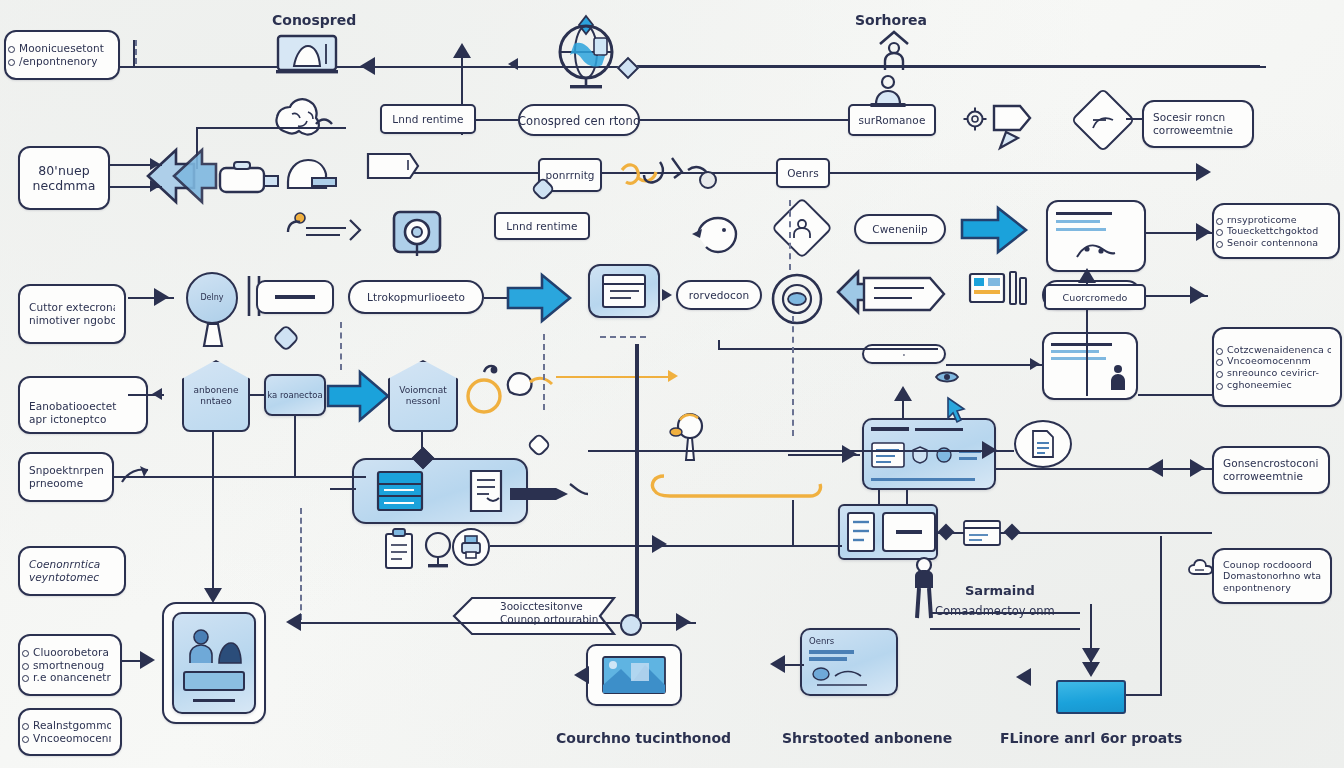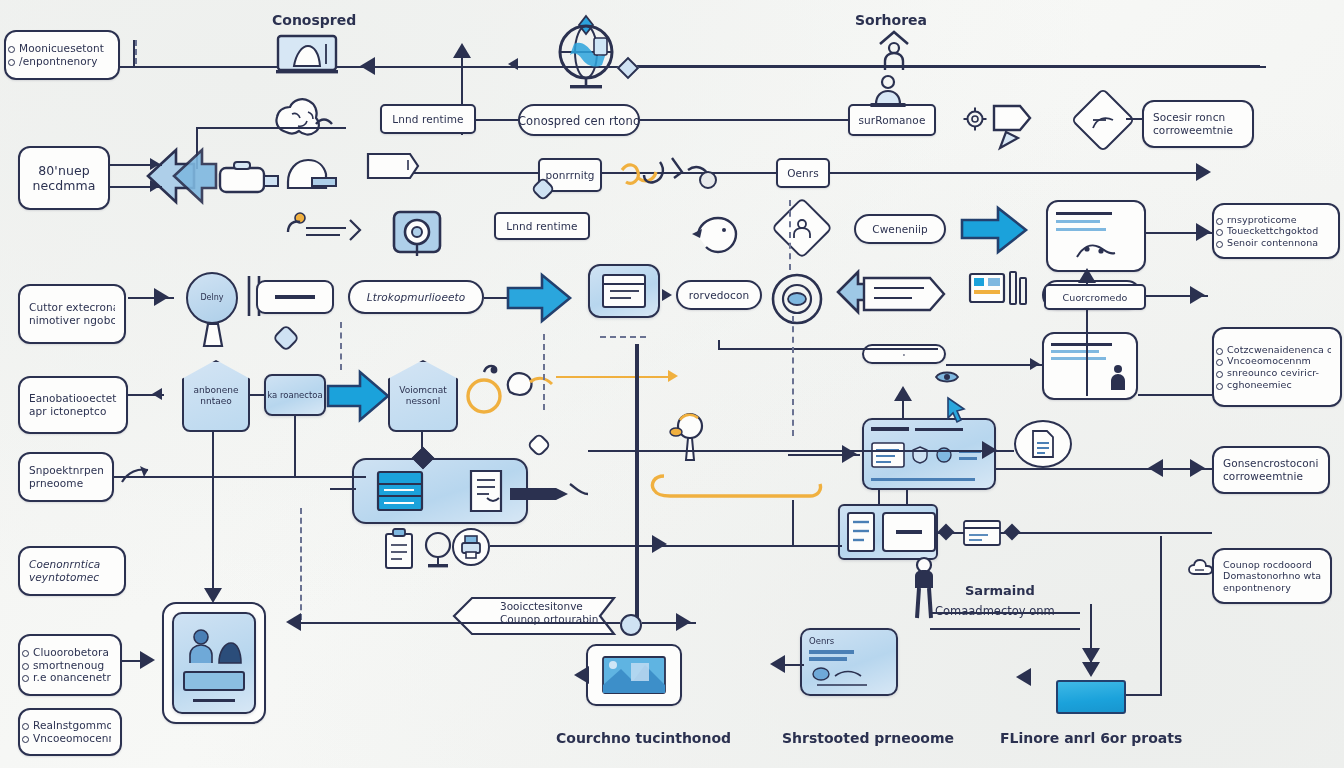--- a/index.html
+++ b/index.html
@@ -140,21 +140,21 @@
   <div class="node blurry t12" style="left:18px;top:146px;width:92px;height:64px;align-items:center;text-align:center;">
     <span class="ln">80'nuep</span>
     <span class="ln">necdmma</span>
   </div>
 
   <div class="node blurry t10" style="left:18px;top:284px;width:108px;height:60px;">
     <span class="ln">Cuttor extecronator</span>
     <span class="ln">nimotiver ngobce</span>
   </div>
 
-  <div class="node blurry t10" style="left:18px;top:376px;width:110px;height:58px;">
+  <div class="node blurry t10" style="left:18px;top:376px;width:130px;height:58px;justify-content:flex-end;">
     <span class="ln">Eanobatiooectet</span>
     <span class="ln">apr ictoneptco</span>
   </div>
 
   <div class="node blurry t10" style="left:18px;top:452px;width:96px;height:50px;">
     <span class="ln">Snpoektnrpem</span>
     <span class="ln">prneoome</span>
   </div>
 
   <div class="node blurry t10" style="left:18px;top:546px;width:108px;height:50px;font-style:italic;">
@@ -418,21 +418,21 @@
   </div>
   <div style="position:absolute;left:244px;top:274px;">
     <svg width="20" height="44" viewBox="0 0 20 44">
       <line x1="5" y1="2" x2="5" y2="42" stroke="#2b3150" stroke-width="2.6"></line>
       <line x1="15" y1="2" x2="15" y2="42" stroke="#2b3150" stroke-width="2.6"></line>
     </svg>
   </div>
   <div class="node" style="left:256px;top:280px;width:78px;height:34px;align-items:center;border-radius:9px;">
     <div style="height:3.4px;background:#2b3150;width:72%;margin:0 auto;"></div>
   </div>
-  <div class="node blurry pill t10" style="left:348px;top:280px;width:136px;height:34px;align-items:center;text-align:left;font-style:italic;">
+  <div class="node blurry pill t10" style="left:348px;top:280px;width:136px;height:34px;align-items:center;text-align:left;">
     <span class="ln">Ltrokopmurlioeeto</span>
   </div>
   <div class="line hl" style="left:128px;top:297px;width:46px;"></div>
   <div class="ar ar-r" style="left:154px;top:288px;"></div>
   <div class="line hl" style="left:484px;top:297px;width:30px;"></div>
 
   <div class="chev" style="position:absolute;left:506px;top:272px;">
     <svg width="66" height="52" viewBox="0 0 66 52">
       <path d="M2 16h34V3l28 23-28 23V36H2z" fill="#2aa6dd" stroke="#23406e" stroke-width="2.6"></path>
     </svg>
@@ -736,21 +736,21 @@
       <div style="height:4px;background:#4a7fb5;width:48%;margin-bottom:5px;"></div>
     </div>
     <svg width="70" height="22" viewBox="0 0 70 22">
       <ellipse cx="12" cy="8" rx="8" ry="6" fill="#6fa9d8" stroke="#2b3150" stroke-width="1.4"></ellipse>
       <path d="M26 10c8-6 18-6 26 0" fill="none" stroke="#2b3150" stroke-width="1.6"></path>
       <line x1="8" y1="19" x2="58" y2="19" stroke="#2b3150" stroke-width="1.6"></line>
     </svg>
   </div>
   <div class="ar ar-l" style="left:770px;top:655px;"></div>
   <div class="line hl" style="left:784px;top:664px;width:20px;"></div>
-  <div class="cap" style="left:782px;top:730px;">Shrstooted prneoome</div>
+  <div class="cap" style="left:782px;top:730px;">Shrstooted anbonene</div>
 
   <div style="position:absolute;left:906px;top:556px;">
     <svg width="36" height="66" viewBox="0 0 36 66">
       <circle cx="18" cy="9" r="7" fill="#fdfdfc" stroke="#2b3150" stroke-width="2.2"></circle>
       <path d="M9 20c0-4 4-6 9-6s9 2 9 6v12H9z" fill="#2b3150"></path>
       <path d="M13 32l-2 30M23 32l2 30" stroke="#2b3150" stroke-width="4" fill="none"></path>
     </svg>
   </div>
   <div class="freelabel" style="left:965px;top:583px;font-size:13px;font-weight:700;">Sarmaind</div>
   <div class="freelabel" style="left:935px;top:604px;font-size:11.5px;">Comaadmectoy onm</div>

